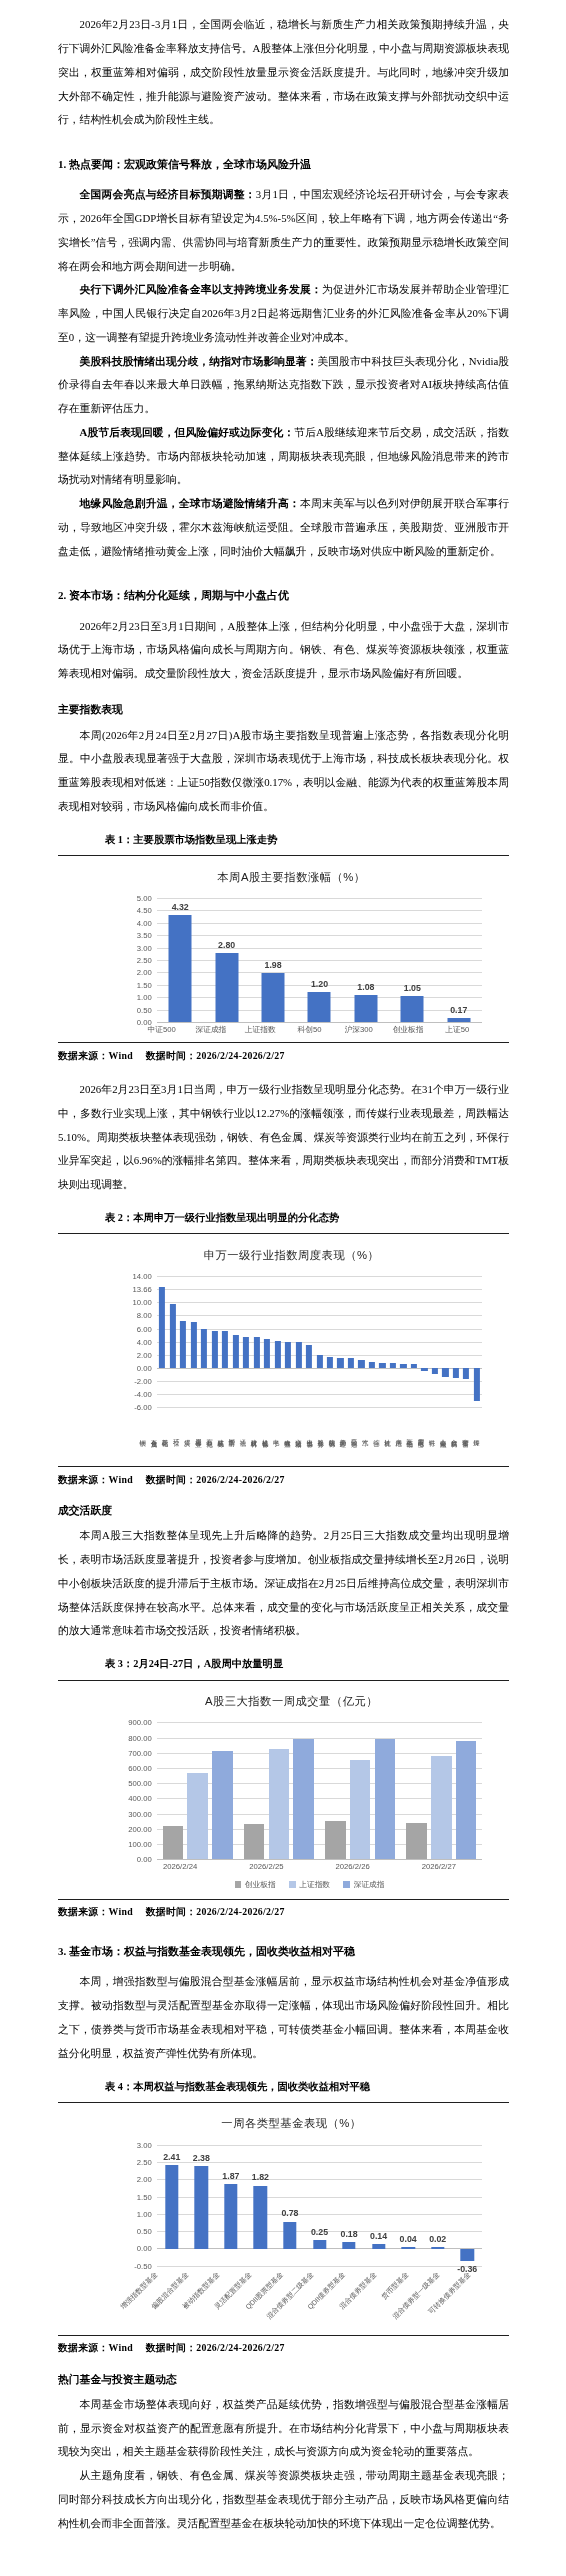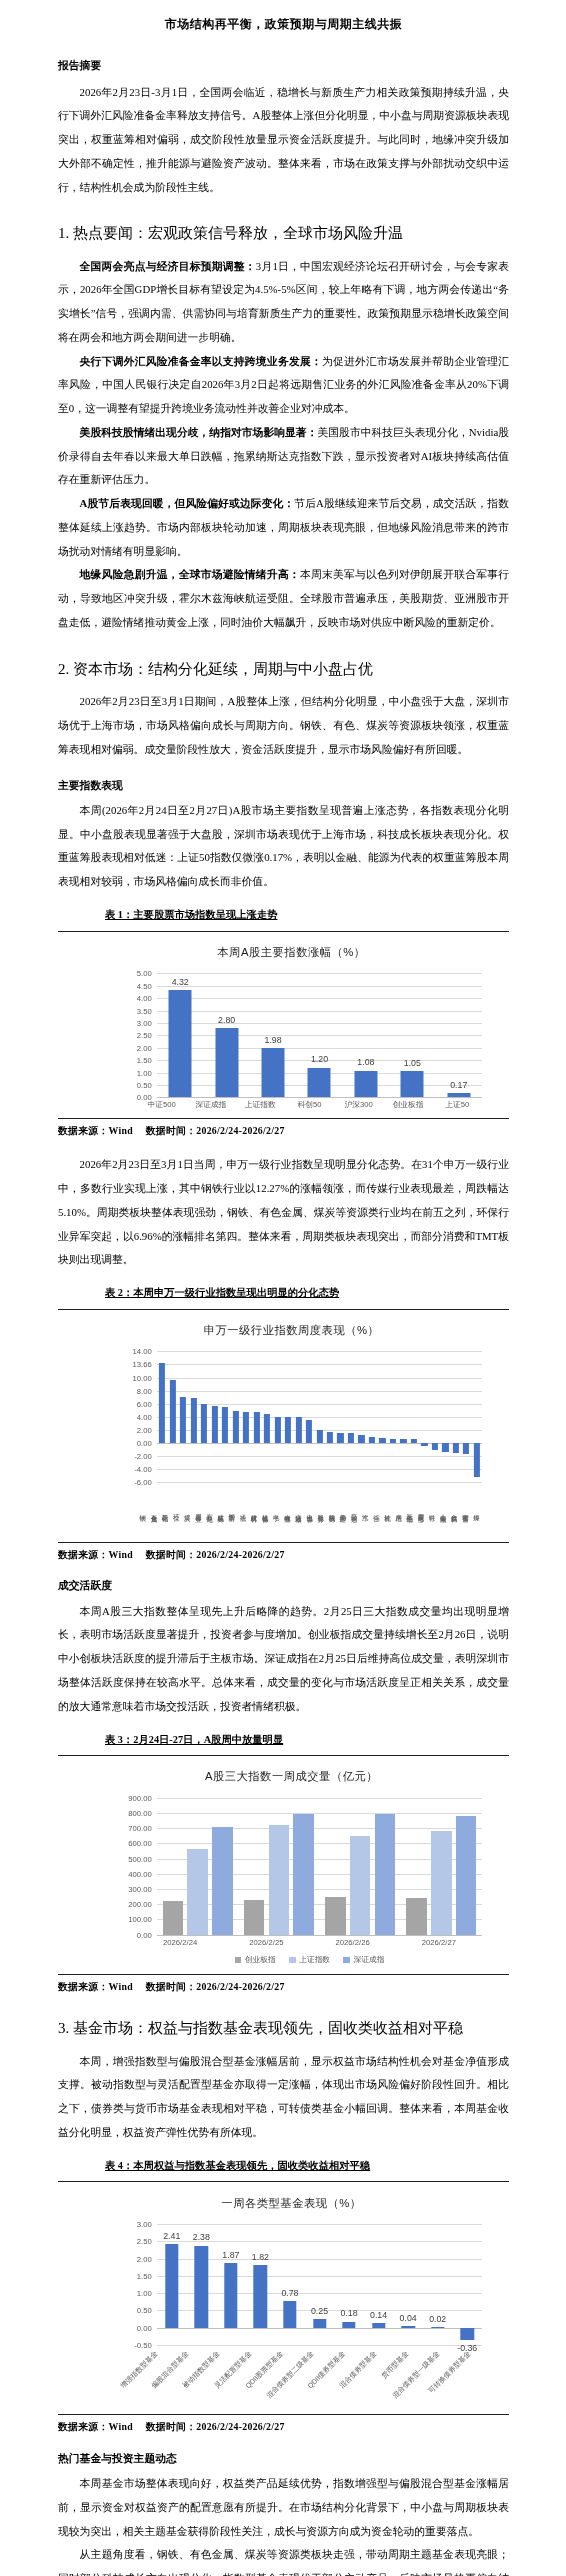--- a/index.html
+++ b/index.html
@@ -1,37 +1,37 @@
 <!DOCTYPE html>
 <html style="font-size:8.2px"><head>
 <meta charset="utf-8">
 <style>
   html,body{margin:0;padding:0;background:#ffffff;}
   body{width:567px;font-family:"Liberation Serif","DejaVu Serif",serif;color:#000;}
   .page{padding:13.4px 58px 26px 58px;}
   .doc-title{text-align:center;font-size:12px;font-weight:bold;margin:3.1px 0 26px 0;letter-spacing:0.5px;}
   .h-block{font-size:10.8px;font-weight:bold;margin:20.6px 0 7.2px 0;}
-  .sec-heading{font-size:15px;font-weight:normal;margin:25px 0 11.3px 0;}
+  .sec-heading{font-size:11px;font-weight:bold;margin:25px 0 11.3px 0;}
   p.body{font-size:10.8px;line-height:2.2;text-align:justify;text-indent:2em;margin:0;}
   .subhead{font-size:10.8px;font-weight:bold;margin:17.5px 0 6.2px 0;}
   figure.chart-block{margin:14.4px 0 15.5px 0;}
-  .tbl-caption{font-size:10.3px;font-weight:bold;padding-left:47px;margin-bottom:8.2px;text-decoration:underline;}
+  .tbl-caption{font-size:10.3px;font-weight:bold;padding-left:47px;margin-bottom:8.2px;}
   .chart-frame{border-top:1px solid #1f1f1f;border-bottom:1px solid #1f1f1f;padding:11.3px 0 7.2px 0;}
   .source-line{font-size:9.8px;font-weight:bold;margin-top:6.2px;letter-spacing:0.3px;}
 
   
   .chart{padding:2.1px 27px 0 43px;}
   .c-title{text-align:center;font-size:11.3px;font-weight:500;color:#222;margin-bottom:13.4px;font-family:"Liberation Sans","DejaVu Sans",sans-serif;letter-spacing:0.5px;}
   .c-body{display:flex;}
   .c-yaxis{width:36px;position:relative;flex:none;margin-left:20px;}
   .c-ylab{position:absolute;right:5.2px;transform:translateY(-50%);font-size:7.7px;color:#595959;font-family:"Liberation Sans","DejaVu Sans",sans-serif;white-space:nowrap;}
   .c-plot{flex:1;position:relative;}
   .c-grid{position:absolute;left:0;right:0;height:0.5px;background:#d9d9d9;}
   .c-grid.c-zero{background:#bfbfbf;}
-  .c-bars{position:absolute;left:0;top:0;right:0;bottom:0;display:flex;}
+  .c-bars{position:absolute;left:0;top:0;right:0;bottom:0;display:flex;font-weight:bold;}
   .c-slot{flex:1;position:relative;height:100%;}
   .c-bar{display:block;}
   .c-slot .c-bar{position:absolute;left:50%;transform:translateX(-50%);}
   .c-group{flex:1;display:flex;justify-content:center;align-items:flex-end;gap:4.1px;height:100%;}
   .c-vlab{position:absolute;left:50%;transform:translateX(-50%);font-size:8.8px;color:#404040;white-space:nowrap;font-family:"Liberation Sans","DejaVu Sans",sans-serif;}
   .c-xlabels{display:flex;margin-left:36px;margin-top:3.1px;}
   .c-xlab{flex:1;text-align:center;font-size:7.7px;color:#595959;font-family:"Liberation Sans","DejaVu Sans",sans-serif;}
   .c-xlabels.vertical{height:49px;}
   .c-xlabels.vertical .c-xlab{display:flex;justify-content:center;}
   .c-xlabels.vertical .c-xlab span{writing-mode:vertical-rl;text-orientation:upright;font-size:6.4px;letter-spacing:0.5px;line-height:1;}
@@ -41,23 +41,21 @@
   .c-legend{display:flex;justify-content:center;gap:13.4px;margin:8.2px 0 2.1px 36px;}
   .c-leg-item{display:flex;align-items:center;gap:3.6px;}
   .c-swatch{width:6.7px;height:6.7px;display:inline-block;}
   .c-leg-name{font-size:7.7px;color:#595959;font-family:"Liberation Sans","DejaVu Sans",sans-serif;}
 </style>
 </head>
 <body>
 
 <div class="page">
 
-  <div class="doc-title">市场结构再平衡，政策预期与周期主线共振</div>
-
-  <div class="h-block">报告摘要</div>
+
   <p class="body">2026年2月23日-3月1日，全国两会临近，稳增长与新质生产力相关政策预期持续升温，央行下调外汇风险准备金率释放支持信号。A股整体上涨但分化明显，中小盘与周期资源板块表现突出，权重蓝筹相对偏弱，成交阶段性放量显示资金活跃度提升。与此同时，地缘冲突升级加大外部不确定性，推升能源与避险资产波动。整体来看，市场在政策支撑与外部扰动交织中运行，结构性机会成为阶段性主线。</p>
 
   <div class="sec-heading">1. 热点要闻：宏观政策信号释放，全球市场风险升温</div>
   <p class="body"><b>全国两会亮点与经济目标预期调整：</b><span>3月1日，中国宏观经济论坛召开研讨会，与会专家表示，2026年全国GDP增长目标有望设定为4.5%-5%区间，较上年略有下调，地方两会传递出“务实增长”信号，强调内需、供需协同与培育新质生产力的重要性。政策预期显示稳增长政策空间将在两会和地方两会期间进一步明确。</span></p>
   <p class="body"><b>央行下调外汇风险准备金率以支持跨境业务发展：</b><span>为促进外汇市场发展并帮助企业管理汇率风险，中国人民银行决定自2026年3月2日起将远期售汇业务的外汇风险准备金率从20%下调至0，这一调整有望提升跨境业务流动性并改善企业对冲成本。</span></p>
   <p class="body"><b>美股科技股情绪出现分歧，纳指对市场影响显著：</b><span>美国股市中科技巨头表现分化，Nvidia股价录得自去年春以来最大单日跌幅，拖累纳斯达克指数下跌，显示投资者对AI板块持续高估值存在重新评估压力。</span></p>
   <p class="body"><b>A股节后表现回暖，但风险偏好或边际变化：</b><span>节后A股继续迎来节后交易，成交活跃，指数整体延续上涨趋势。市场内部板块轮动加速，周期板块表现亮眼，但地缘风险消息带来的跨市场扰动对情绪有明显影响。</span></p>
   <p class="body"><b>地缘风险急剧升温，全球市场避险情绪升高：</b><span>本周末美军与以色列对伊朗展开联合军事行动，导致地区冲突升级，霍尔木兹海峡航运受阻。全球股市普遍承压，美股期货、亚洲股市开盘走低，避险情绪推动黄金上涨，同时油价大幅飙升，反映市场对供应中断风险的重新定价。</span></p>
 
   <div class="sec-heading">2. 资本市场：结构分化延续，周期与中小盘占优</div>

